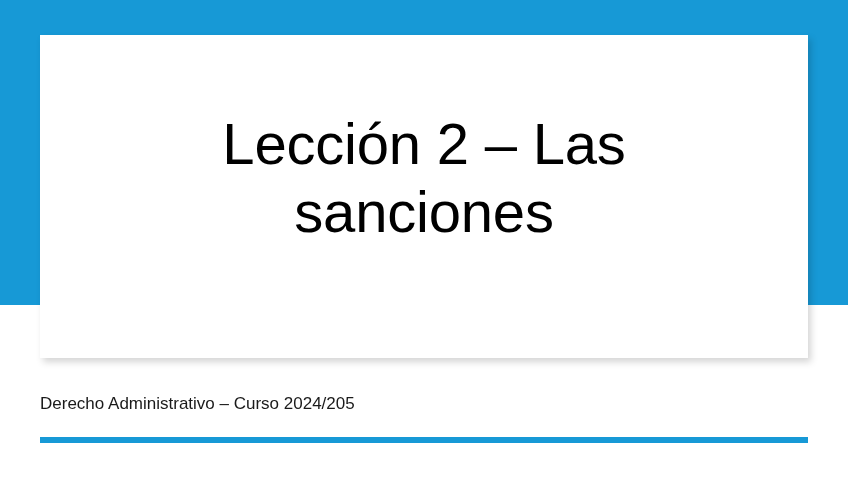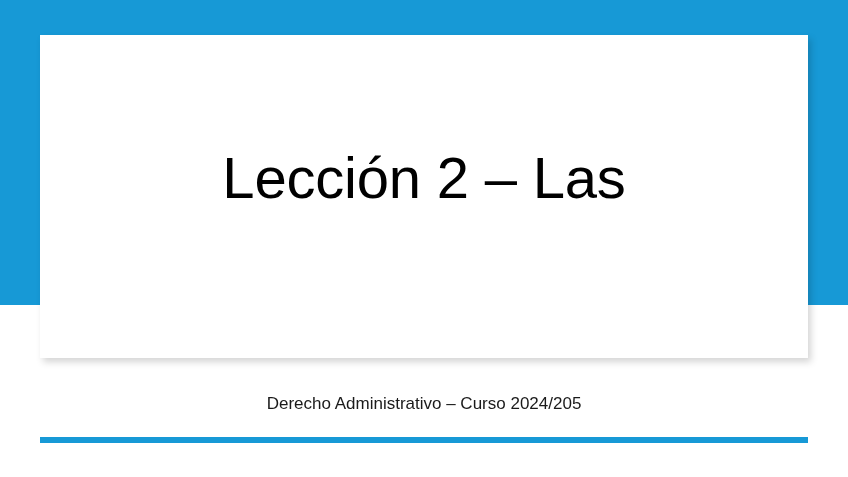--- a/index.html
+++ b/index.html
@@ -64,21 +64,21 @@
     font-weight: 400;
     letter-spacing: -0.2px;
     white-space: nowrap;
   }
 
   .subtitle {
     position: absolute;
     left: 40px;
     top: 392px;
     width: 768px;
-    text-align: center;
+    text-align: left;
     color: #1a1a1a;
     font-size: 17px;
     line-height: 24px;
     font-weight: 400;
   }
 
   
   .rule-bottom {
     position: absolute;
     left: 40px;
@@ -91,20 +91,21 @@
 </head>
 <body>
 
 <div class="slide">
 
   <div class="band-top"></div>
 
   <div class="title-card">
     <div class="title-block">
       <span class="title-line">Lección 2 – Las</span>
+      <span class="title-line">sanciones</span>
     </div>
   </div>
 
   <div class="subtitle">Derecho Administrativo – Curso 2024/205</div>
 
   <div class="rule-bottom"></div>
 
 </div>
 
 </body></html>

